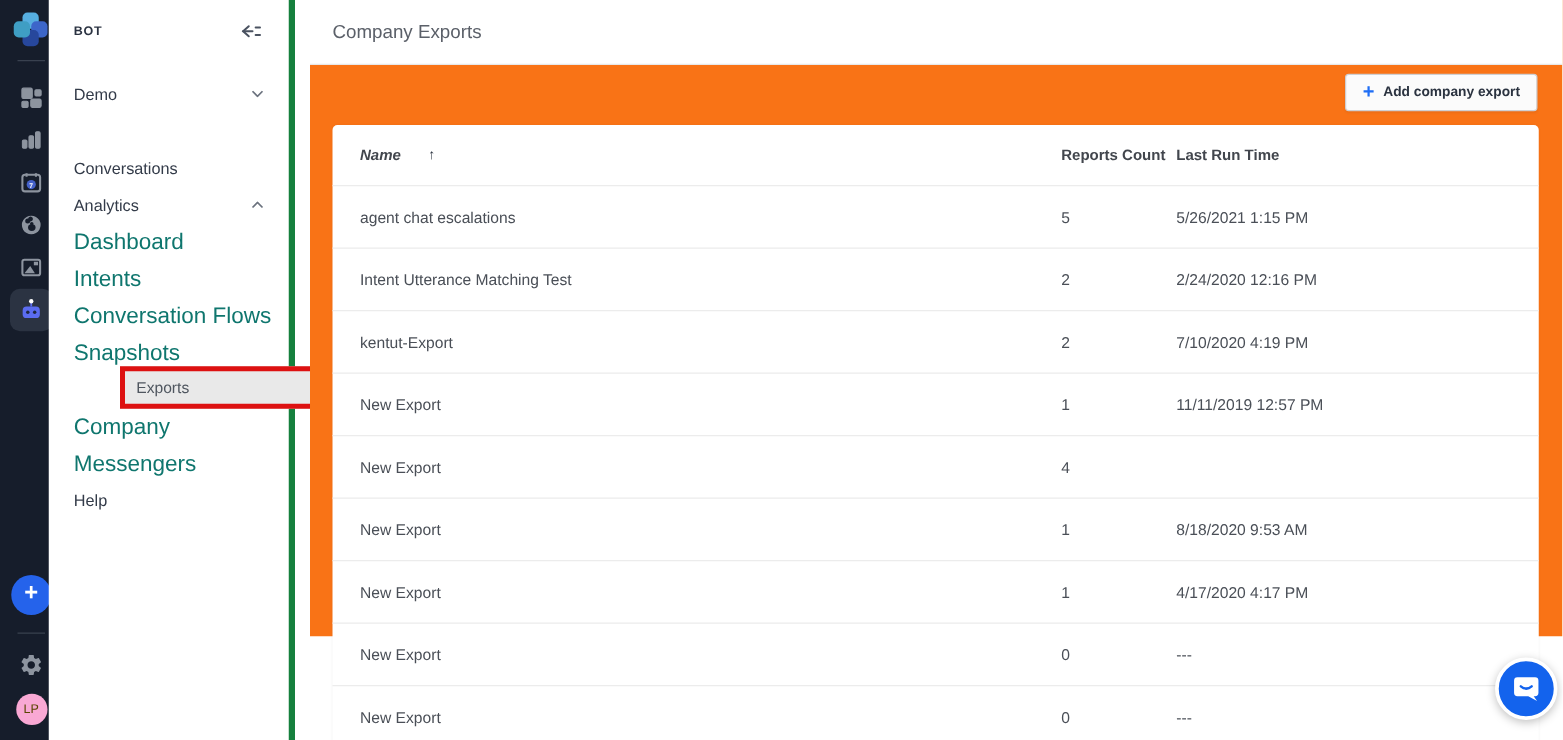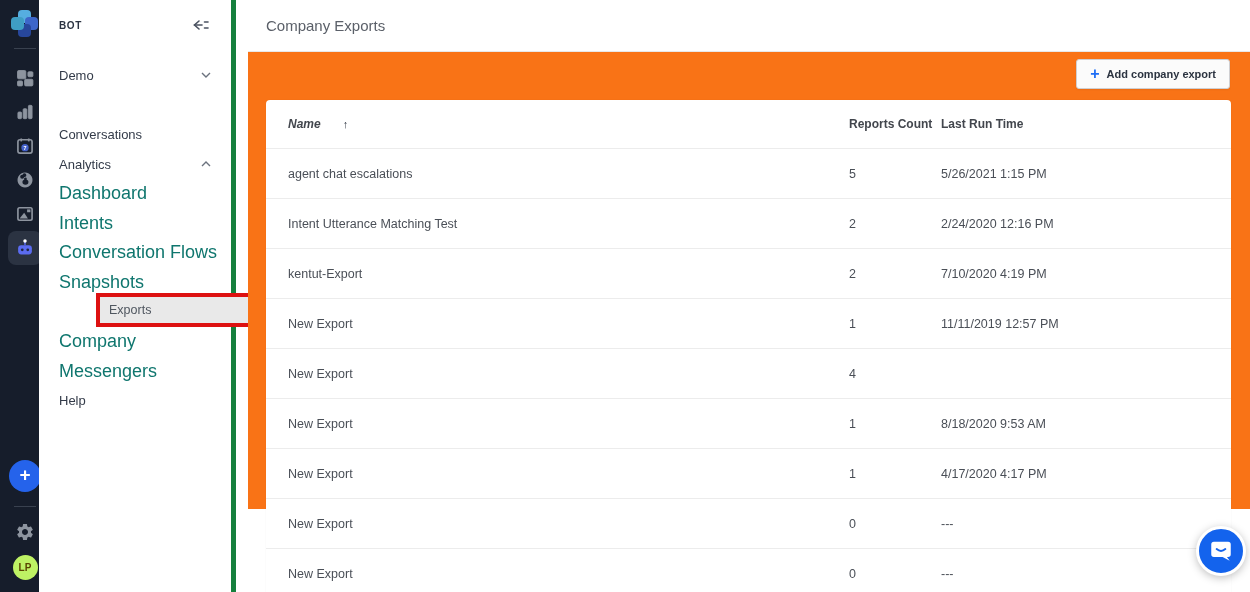--- a/index.html
+++ b/index.html
@@ -20,22 +20,22 @@
   .rail-slot { width:50px; height:34px; display:flex; align-items:center; justify-content:center; }
   .rail-slot svg { display:block; }
   .rail-ic { fill:#8d949f; stroke:#8d949f; }
   .active-slot { width:34px; height:34px; margin:0 auto; border-radius:8px;
                  background:#2b3342; display:flex; align-items:center; justify-content:center; }
   .rail-bottom { margin-top:auto; display:flex; flex-direction:column; align-items:center; padding-bottom:12px; }
   .fab { width:32px; height:32px; border-radius:50%; background:#2563eb; color:#fff;
          font-size:19px; line-height:30px; text-align:center; font-weight:bold; }
   .rail-bottom .rail-divider { margin:14px 0 10px 0; }
   .gear-slot { height:30px; display:flex; align-items:center; }
-  .avatar { margin-top:8px; width:25px; height:25px; border-radius:50%; background:#bef264;
-            color:#5a4500; font-size:10px; font-weight:bold; display:flex;
+  .avatar { margin-top:8px; width:25px; height:25px; border-radius:50%; background:#f9a8d4;
+            color:#5a4500; font-size:10px; font-weight:normal; display:flex;
             align-items:center; justify-content:center; }
 
   
   .sidebar { position:absolute; left:39px; top:0; width:197px; height:592px;
              background:#fff; border-right:5px solid #15803d; }
   .sb-header { position:absolute; left:20px; top:20px; font-size:10px; font-weight:bold;
                letter-spacing:.6px; color:#2b3342; }
   .collapse-btn { position:absolute; right:22px; top:19px; }
   .nav-item { position:absolute; left:0; width:197px; height:22px; display:flex;
               align-items:center; padding-left:20px; cursor:pointer; }

